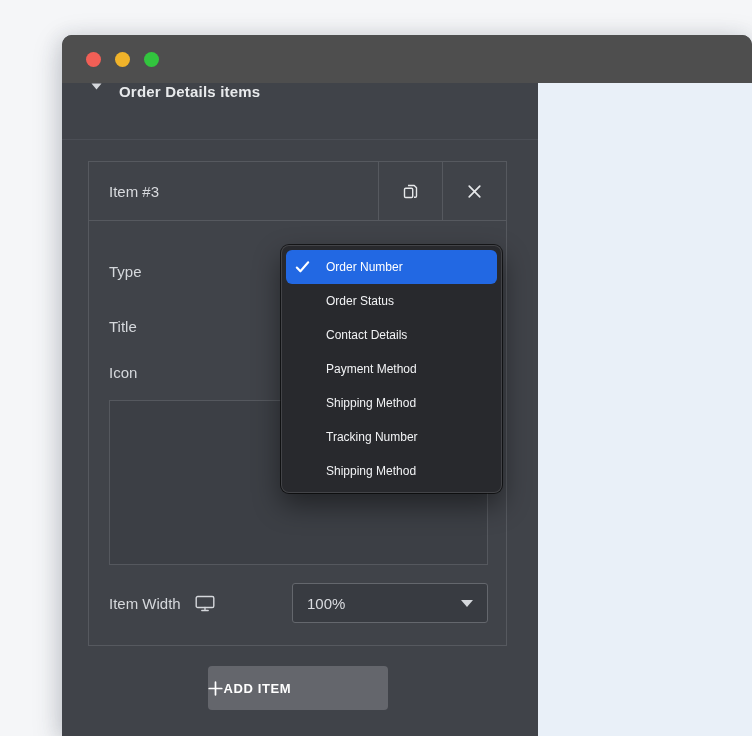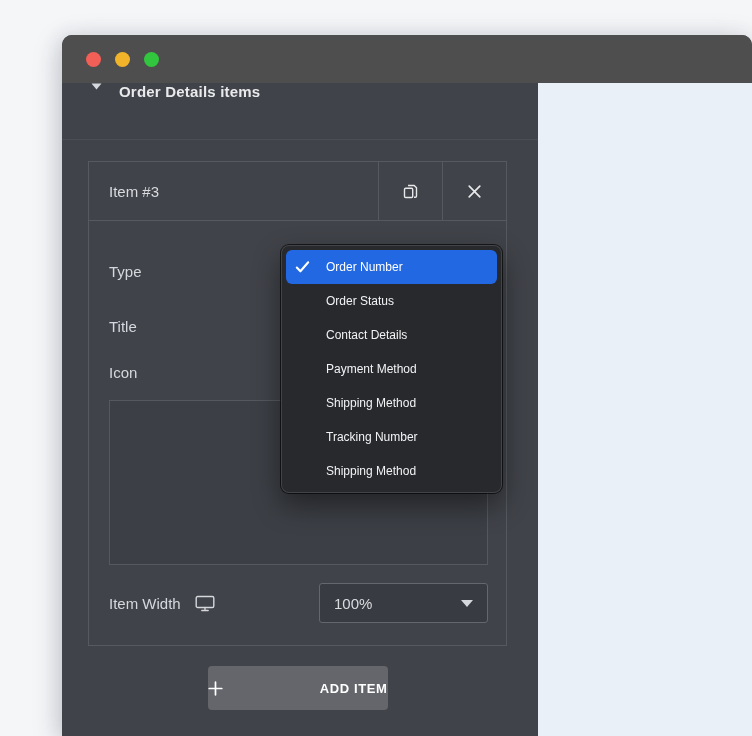--- a/index.html
+++ b/index.html
@@ -40,34 +40,34 @@
   .ctl-row { height:40px; display:flex; align-items:center; }
   .ctl-row + .ctl-row { margin-top:15px; }
   .field-label { color:#d5d8dc; font-size:15px; }
   .icon-label-row { margin-top:16px; height:20px; display:flex; align-items:center; }
   .icon-pickbox {
     margin-top:18px; height:165px;
     border:1px solid #55585e; background:rgba(0,0,0,.05); cursor:pointer;
   }
   .width-row { margin-top:18px; height:40px; display:flex; align-items:center; gap:14px; }
   .select {
-    margin-left:auto; width:169px; height:40px;
+    margin-left:auto; width:196px; height:40px;
     background:#383b41; border:1px solid #64676d; border-radius:3px;
     display:flex; align-items:center; padding:0 14px; cursor:pointer;gap:12px;
   }
   .select-value { color:#dadce0; font-size:15px; }
   .select-caret {
     margin-left:auto; width:0; height:0;
     border-left:6px solid transparent; border-right:6px solid transparent;
     border-top:7px solid #d5d8dc;
   }
 
   .add-item-wrap { margin-top:20px; text-align:center; }
   .add-item-btn {
-    display:inline-flex; align-items:center; justify-content:space-between; gap:16px;
+    display:inline-flex; align-items:center; justify-content:flex-start; gap:1px;
     width:180px; height:44px; background:#64666c; border:none; border-radius:4px;
     color:#ffffff; font-family:inherit; font-size:13px; font-weight:700; letter-spacing:.6px; cursor:pointer;
   }
 
   
   .content-area { flex:1; background:#e9f0f8; }
 
   
   .popup {
     position:absolute; left:281px; top:245px; width:221px; z-index:50;

